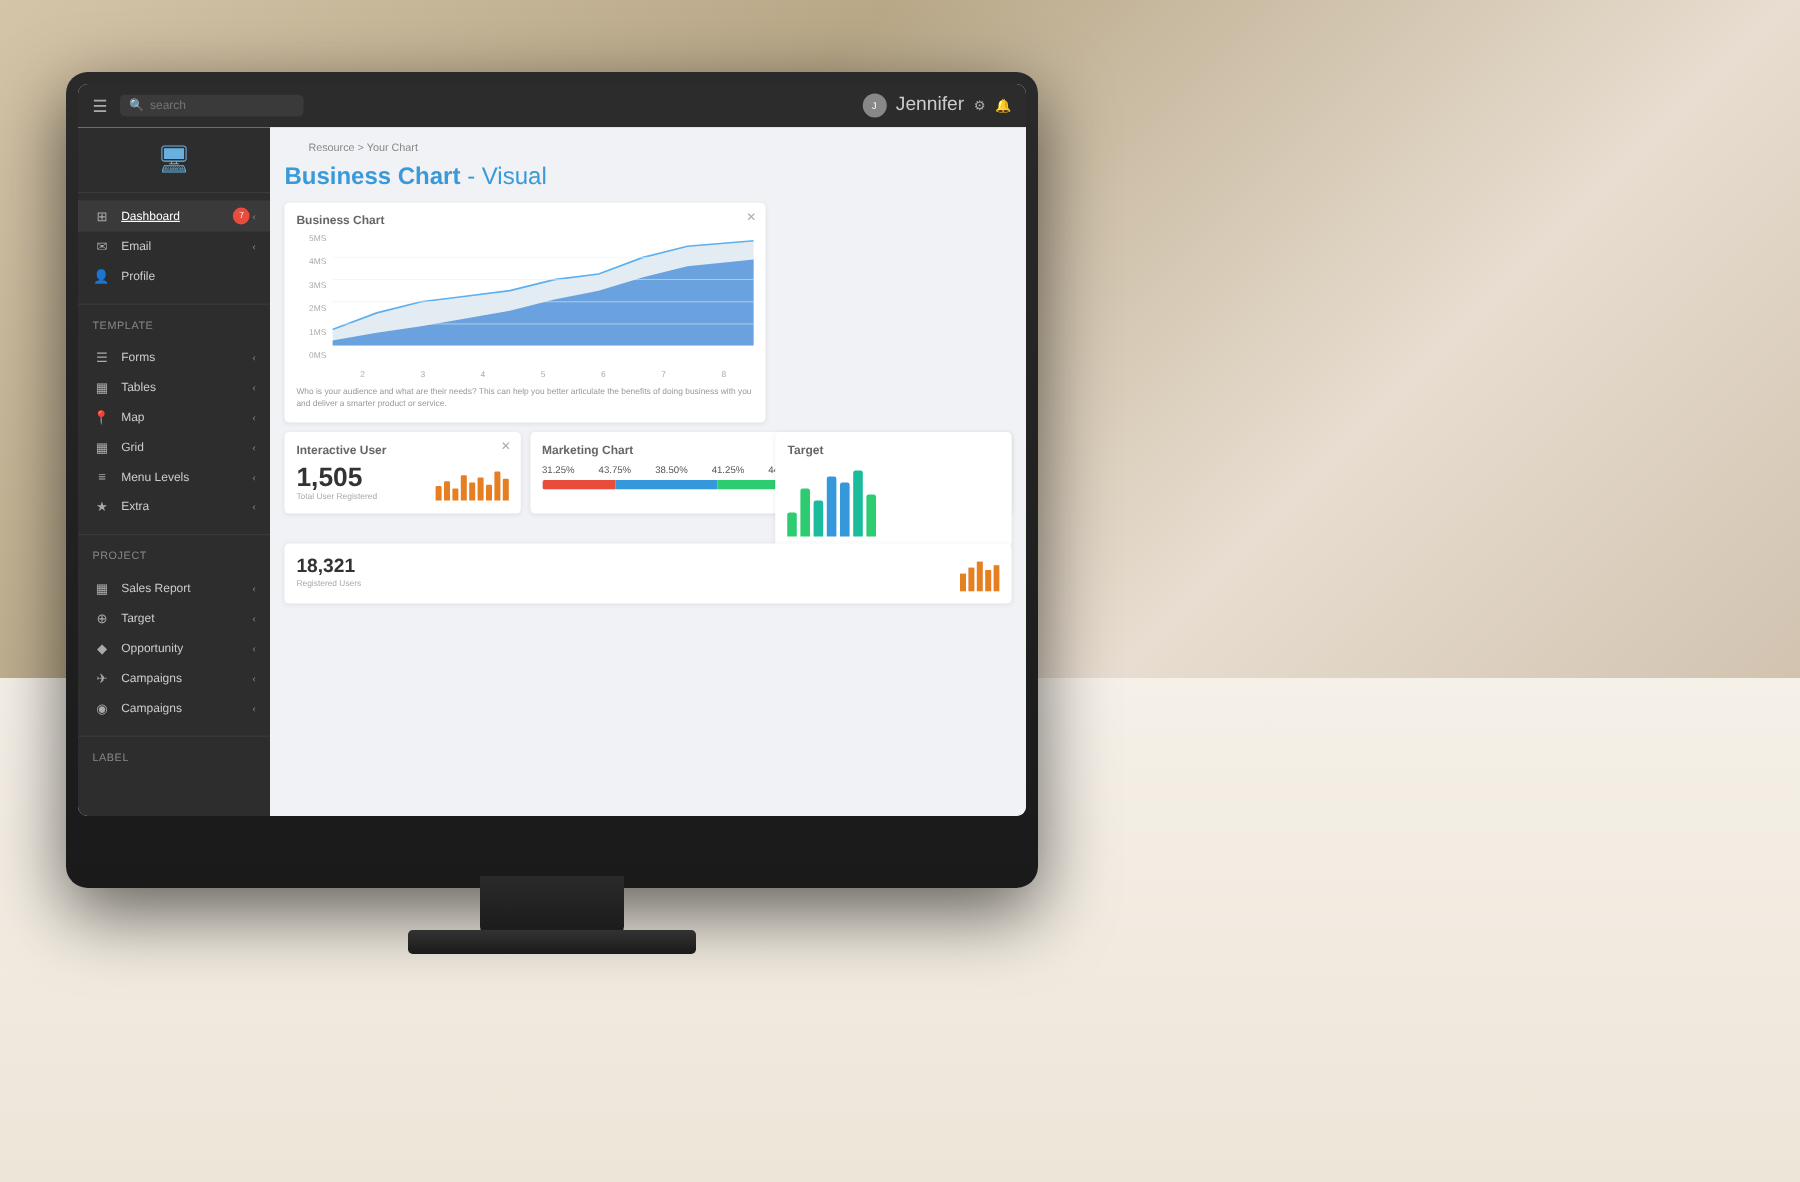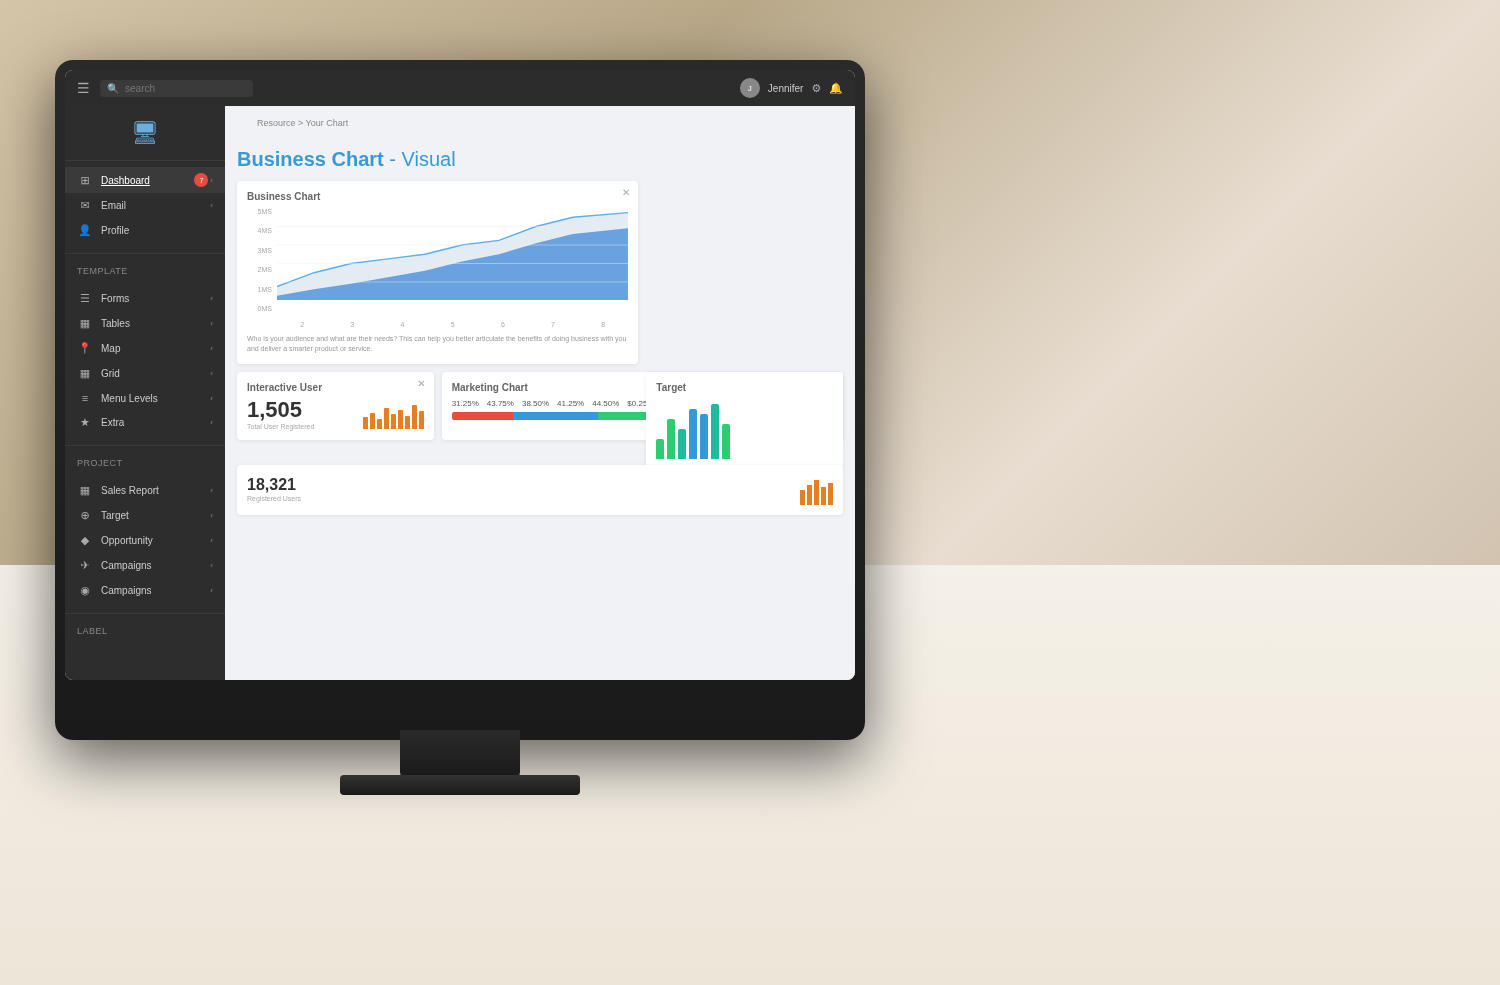--- a/index.html
+++ b/index.html
@@ -146,21 +146,21 @@
       background: #888;
       display: flex;
       align-items: center;
       justify-content: center;
       font-size: 8px;
       color: white;
     }
 
     .user-name {
       color: #ccc;
-      font-size: 10px;
+      font-size: 16px;
       text-align: center;
     }
 
     .gear-icon, .bell-icon {
       color: #aaa;
       font-size: 11px;
     }
 
     
     .main-layout {
@@ -264,21 +264,21 @@
       flex: 1;
       background: #f0f2f5;
       overflow-y: auto;
       padding: 12px;
     }
 
     
     .breadcrumb {
       font-size: 9px;
       color: #888;
-      margin-bottom: 20px;
+      margin-bottom: 8px;
       padding-left: 20px;
     }
 
     
     .page-title {
       font-size: 20px;
       font-weight: 300;
       color: #3a9ad9;
       margin-bottom: 10px;
     }
@@ -449,21 +449,21 @@
 
     .mini-bar {
       width: 5px;
       background: #e67e22;
       border-radius: 1px 1px 0 0;
     }
 
     
     .marketing-labels {
       display: flex;
-      gap: 8px;
+      gap: 20px;
       font-size: 8px;
       color: #555;
       margin-bottom: 4px;
     }
 
     .marketing-bar-container {
       height: 8px;
       display: flex;
       border-radius: 2px;
       overflow: hidden;

